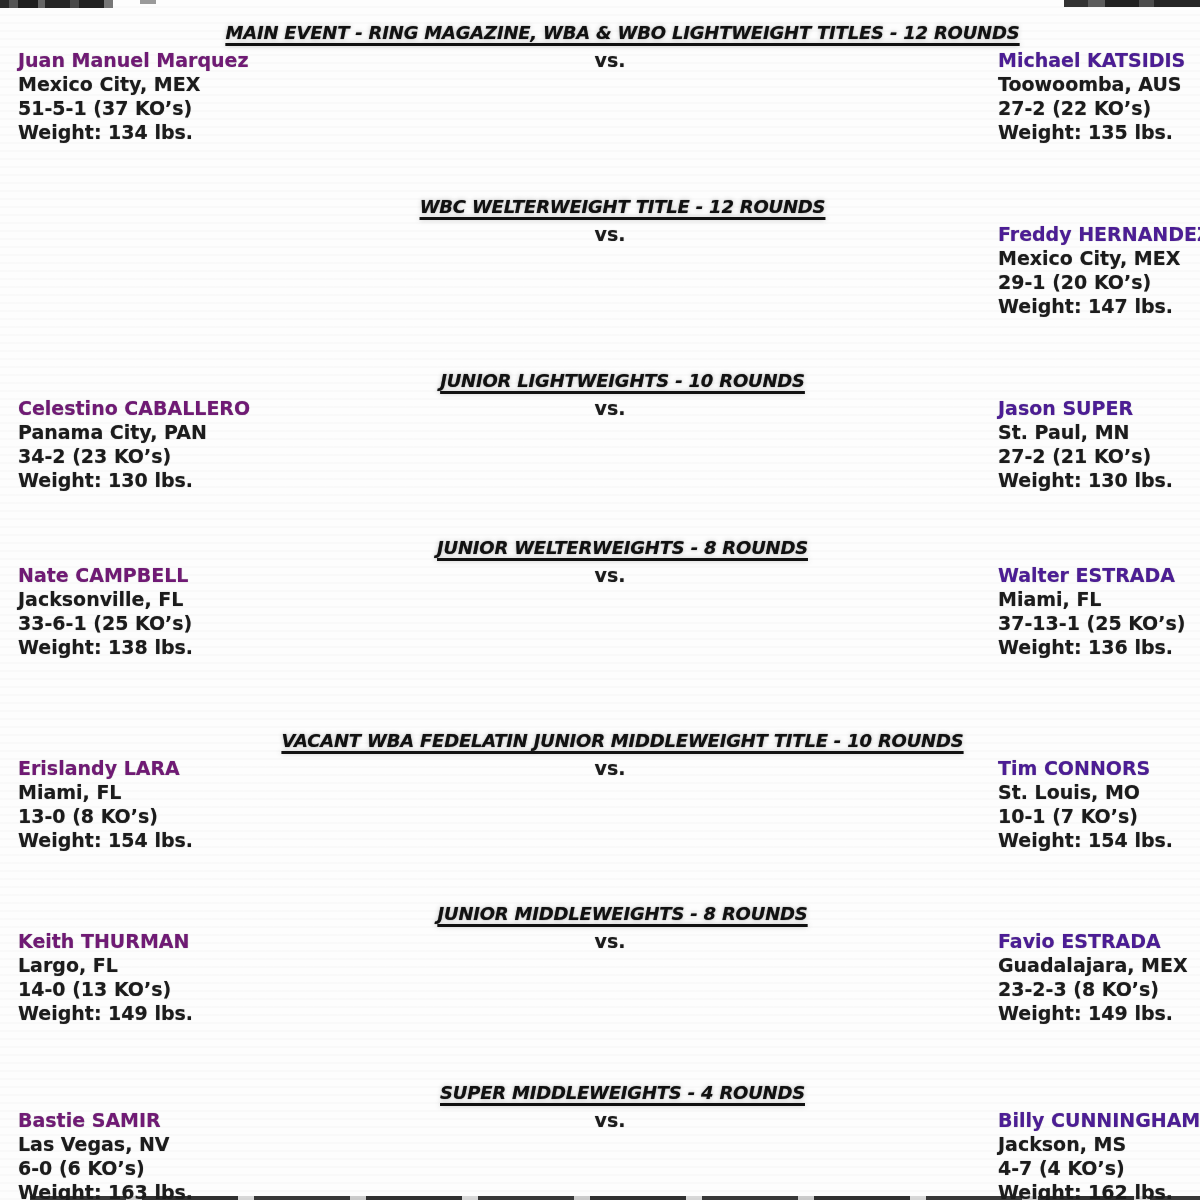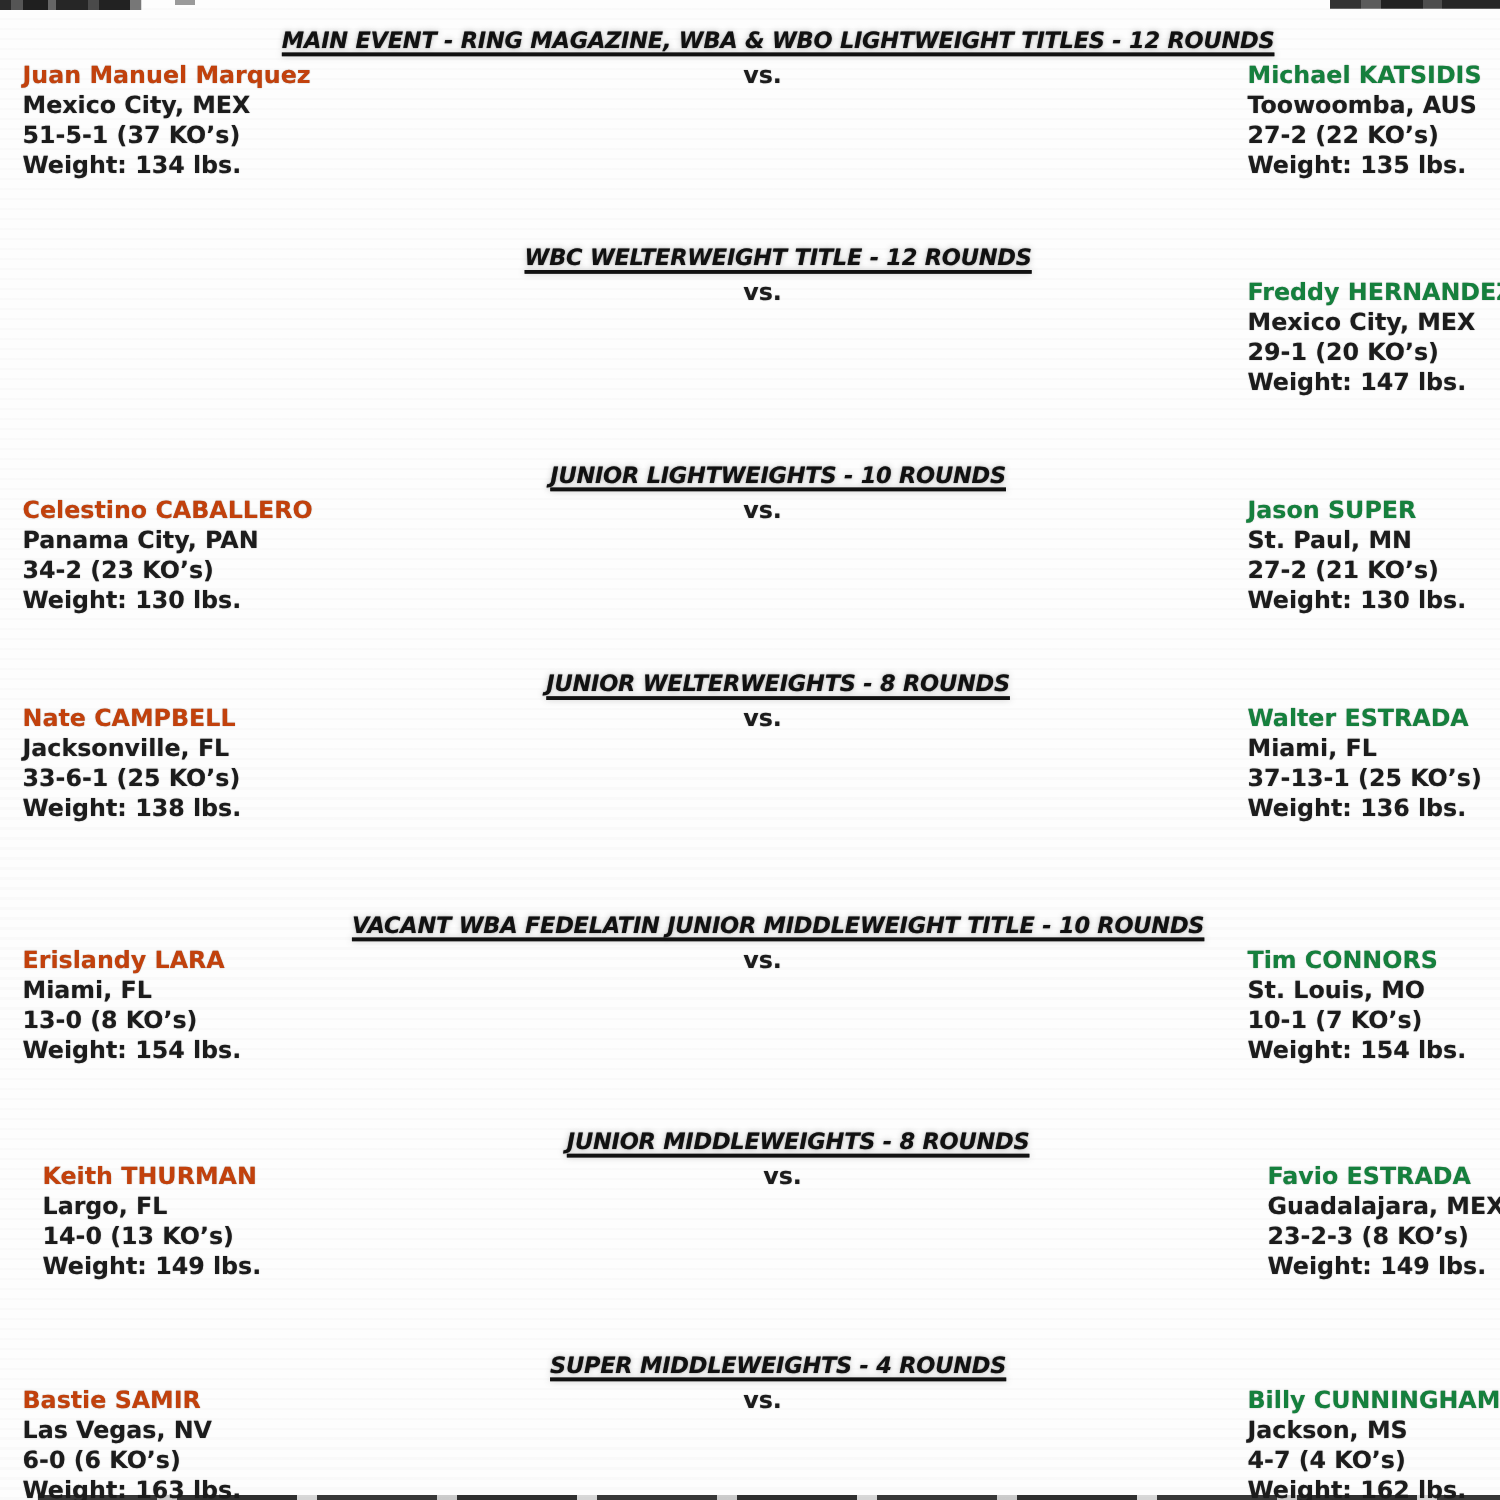--- a/index.html
+++ b/index.html
@@ -12,21 +12,21 @@
     font-family: "DejaVu Sans", sans-serif;
     font-weight: bold;
     color: #1c1c1c;
   }
   .bout { position: absolute; left: 0; width: 1016px; height: 150px; }
   .b1 { top: 22px; }
   .b2 { top: 196px; }
   .b3 { top: 370px; }
   .b4 { top: 537px; }
   .b5 { top: 730px; }
-  .b6 { top: 903px; margin-left: 16px; }
+  .b6 { top: 903px; }
   .b7 { top: 1082px; }
 
   .bout-title {
     position: absolute; top: 0; left: 0; width: 1245px;
     text-align: center;
     font-size: 18px; line-height: 22px;
     font-style: italic;
     color: #111;
     text-decoration: underline;
     text-decoration-thickness: 2.5px;
@@ -37,22 +37,22 @@
   .vs {
     position: absolute; top: 26px; left: 0; width: 1220px;
     text-align: center;
     font-size: 19px; line-height: 24px;
     text-shadow: 0 0 1px rgba(0,0,0,0.4);
   }
   .fighter { position: absolute; top: 26px; white-space: nowrap; }
   .fighter.left  { left: 18px; }
   .fighter.right { left: 998px; }
   .fighter div { font-size: 19px; line-height: 24px; text-shadow: 0 0 1px rgba(0,0,0,0.4); }
-  .name-red  { color: #c2410c; text-shadow: 0 0 1px rgba(160,20,20,0.5); }
-  .name-blue { color: #15803d; text-shadow: 0 0 1px rgba(30,30,170,0.5); }
+  .name-red  { color: #701a75; text-shadow: 0 0 1px rgba(160,20,20,0.5); }
+  .name-blue { color: #4c1d95; text-shadow: 0 0 1px rgba(30,30,170,0.5); }
 
   
   .smudge { position: absolute; filter: blur(0.6px); }
   .smudge-top-left {
     left: 0; top: 0; width: 113px; height: 8px;
     background: linear-gradient(90deg, #2a2a2a 0 8%, #555 8% 16%, #1f1f1f 16% 34%, #666 34% 40%, #262626 40% 62%, #4a4a4a 62% 70%, #222 70% 92%, #777 92% 100%);
   }
   .smudge-top-dot {
     left: 140px; top: 0; width: 16px; height: 4px; background: #9a9a9a;
   }

